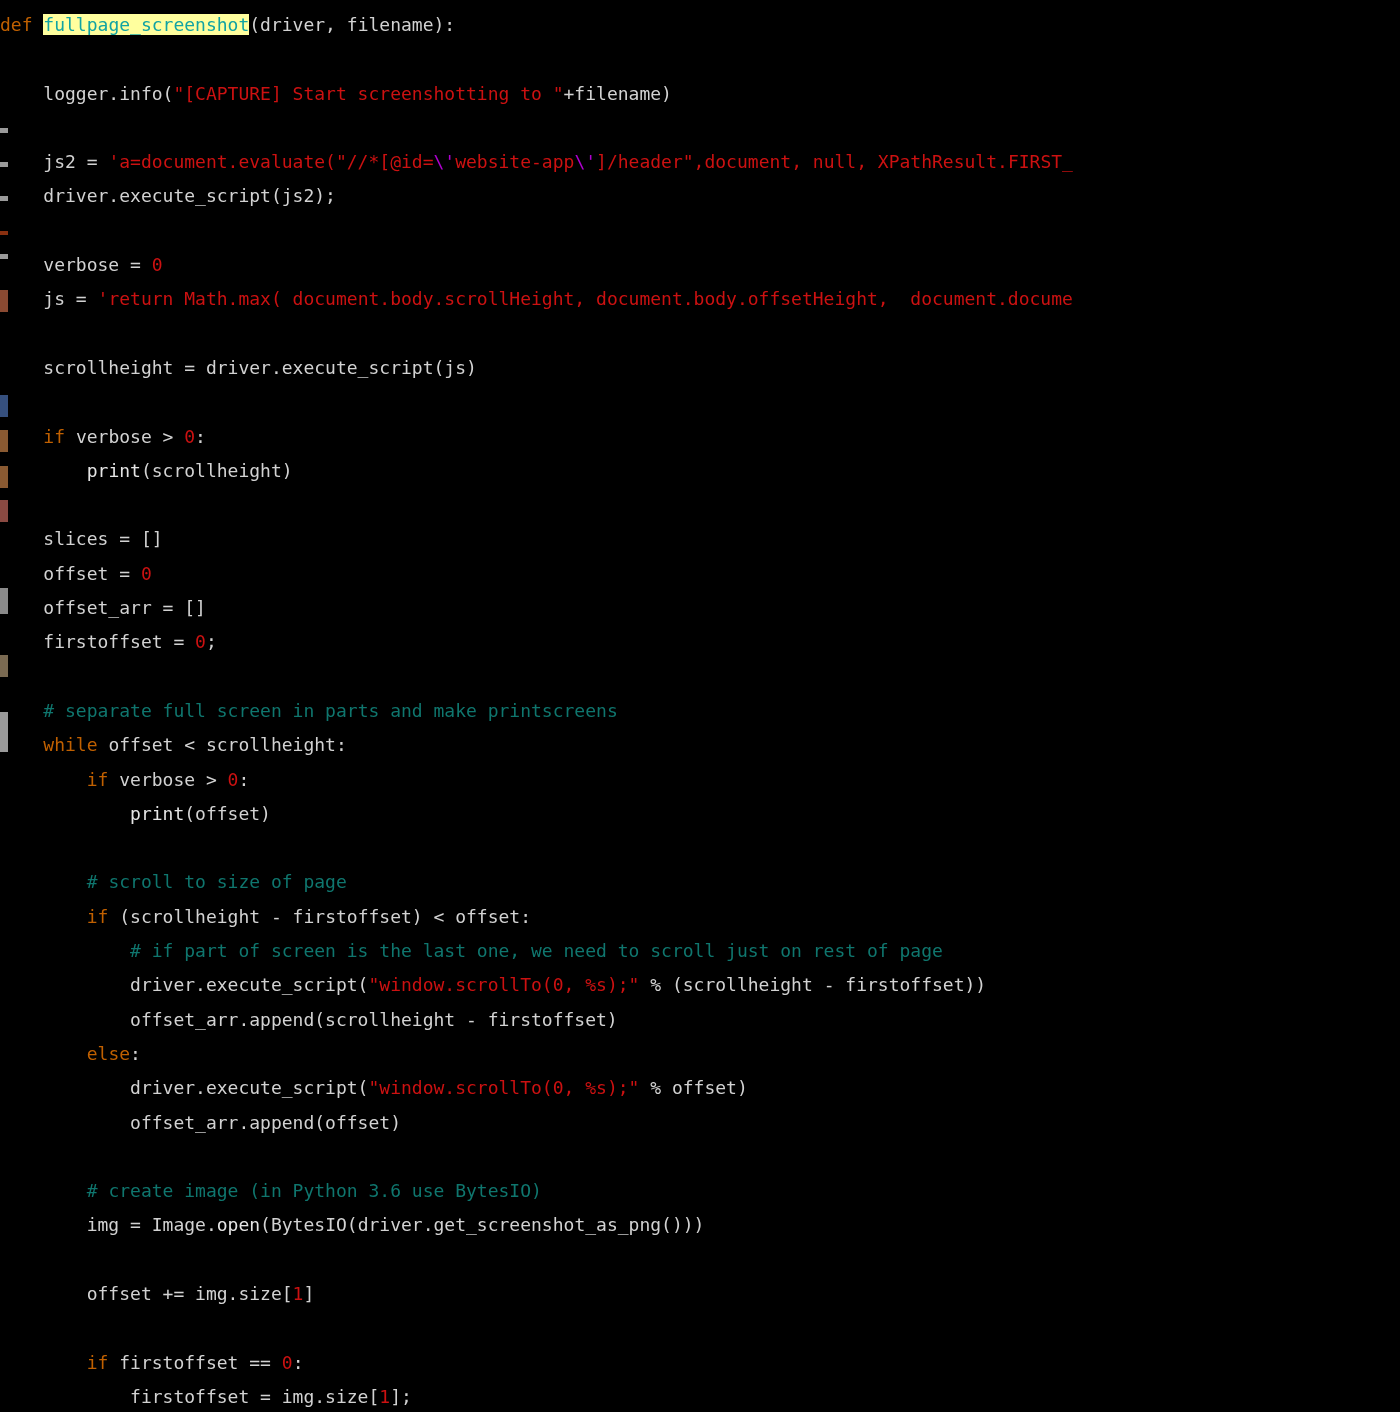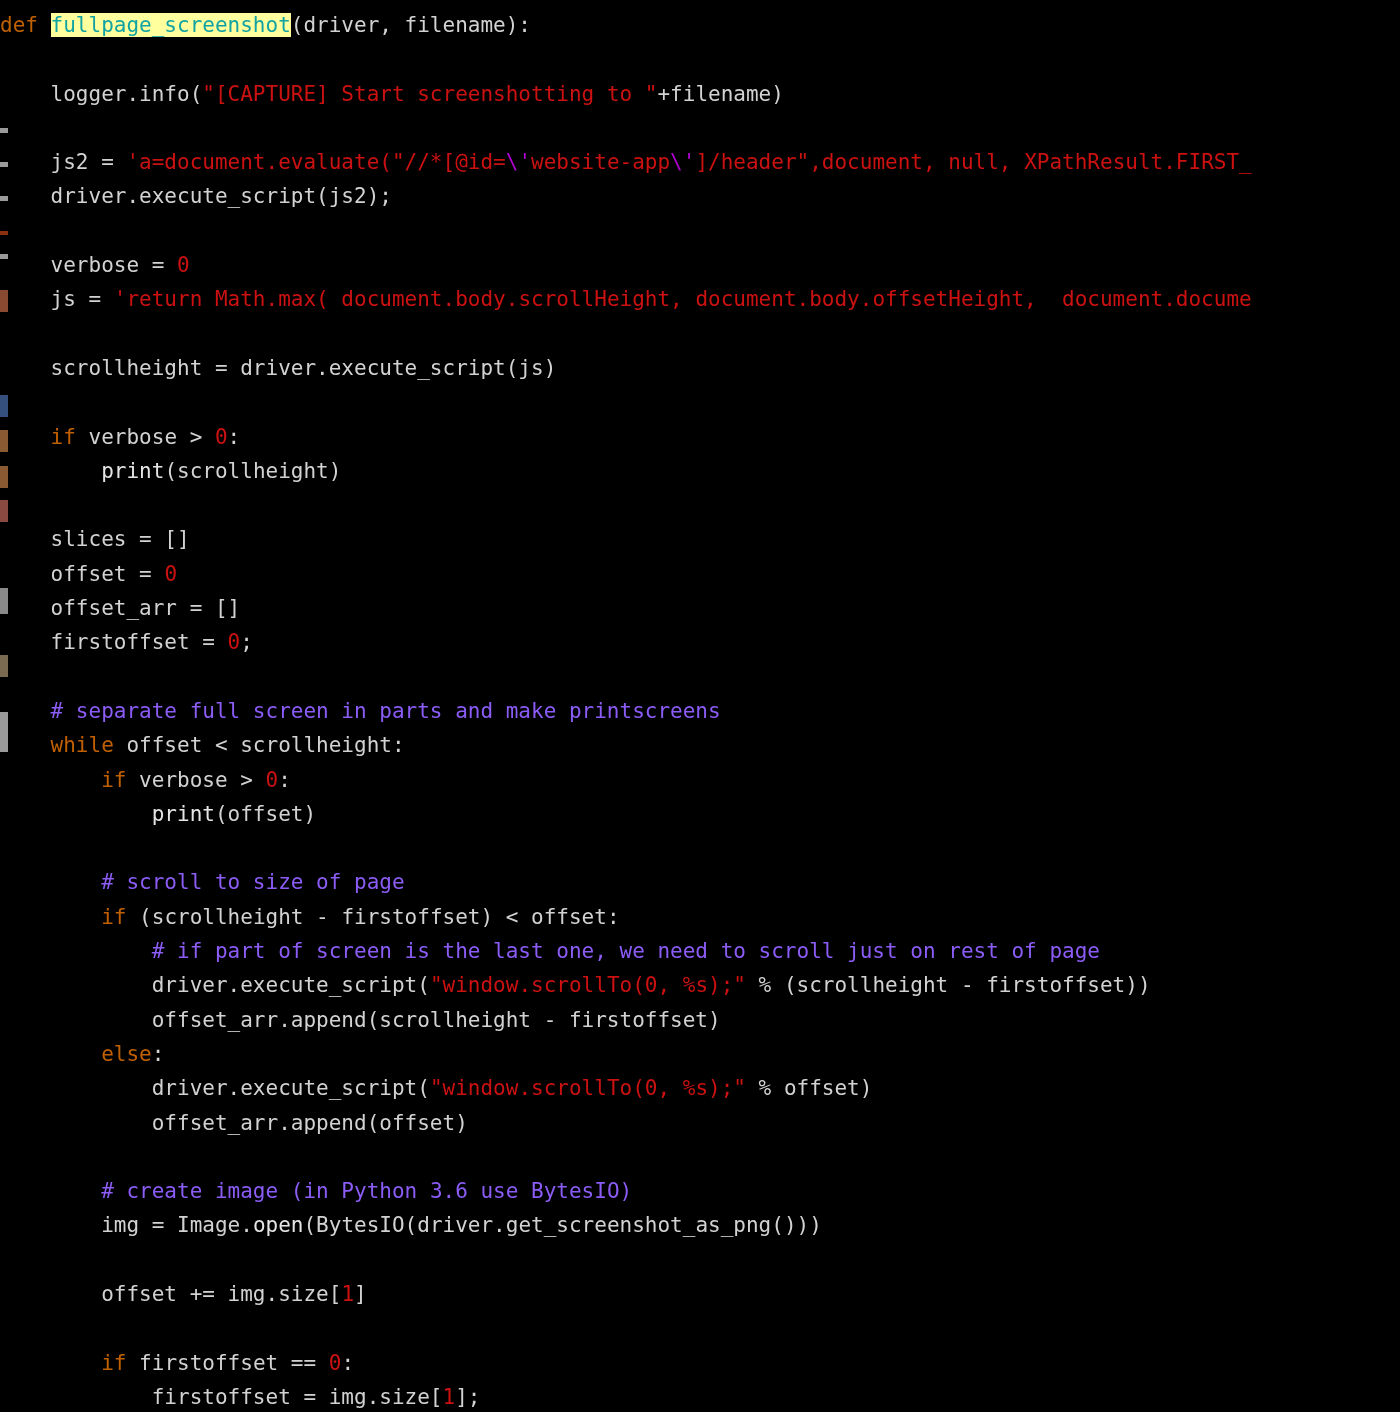--- a/index.html
+++ b/index.html
@@ -7,21 +7,21 @@
     padding: 0;
     background: #000000;
   }
   #editor {
     position: relative;
     width: 1400px;
     height: 1412px;
     background: #000000;
     overflow: hidden;
     font-family: "DejaVu Sans Mono", monospace;
-    font-size: 21px;
+    font-size: 18px;
     line-height: 34.3px;
     letter-spacing: 0px;
     color: #d2d2d2;
     -webkit-font-smoothing: antialiased;
   }
 
   
   #gutter {
     position: absolute;
     left: 0;
@@ -49,21 +49,21 @@
   .line {
     height: 34.3px;
     white-space: pre;
     display: block;
   }
 
   
   .kw    { color: #c06000; }
   .str   { color: #cc1111; }
   .num   { color: #cc1111; }
-  .com   { color: #8b5cf6; }
+  .com   { color: #0f766e; }
   .bi    { color: #e5e5e5; }
   .esc   { color: #b000d0; }
   .plain { color: #d2d2d2; }
   .hl    { background: #ffff9e; color: #11a3a3; }
 </style>
 </head>
 <body>
 
 <div id="editor">
 

